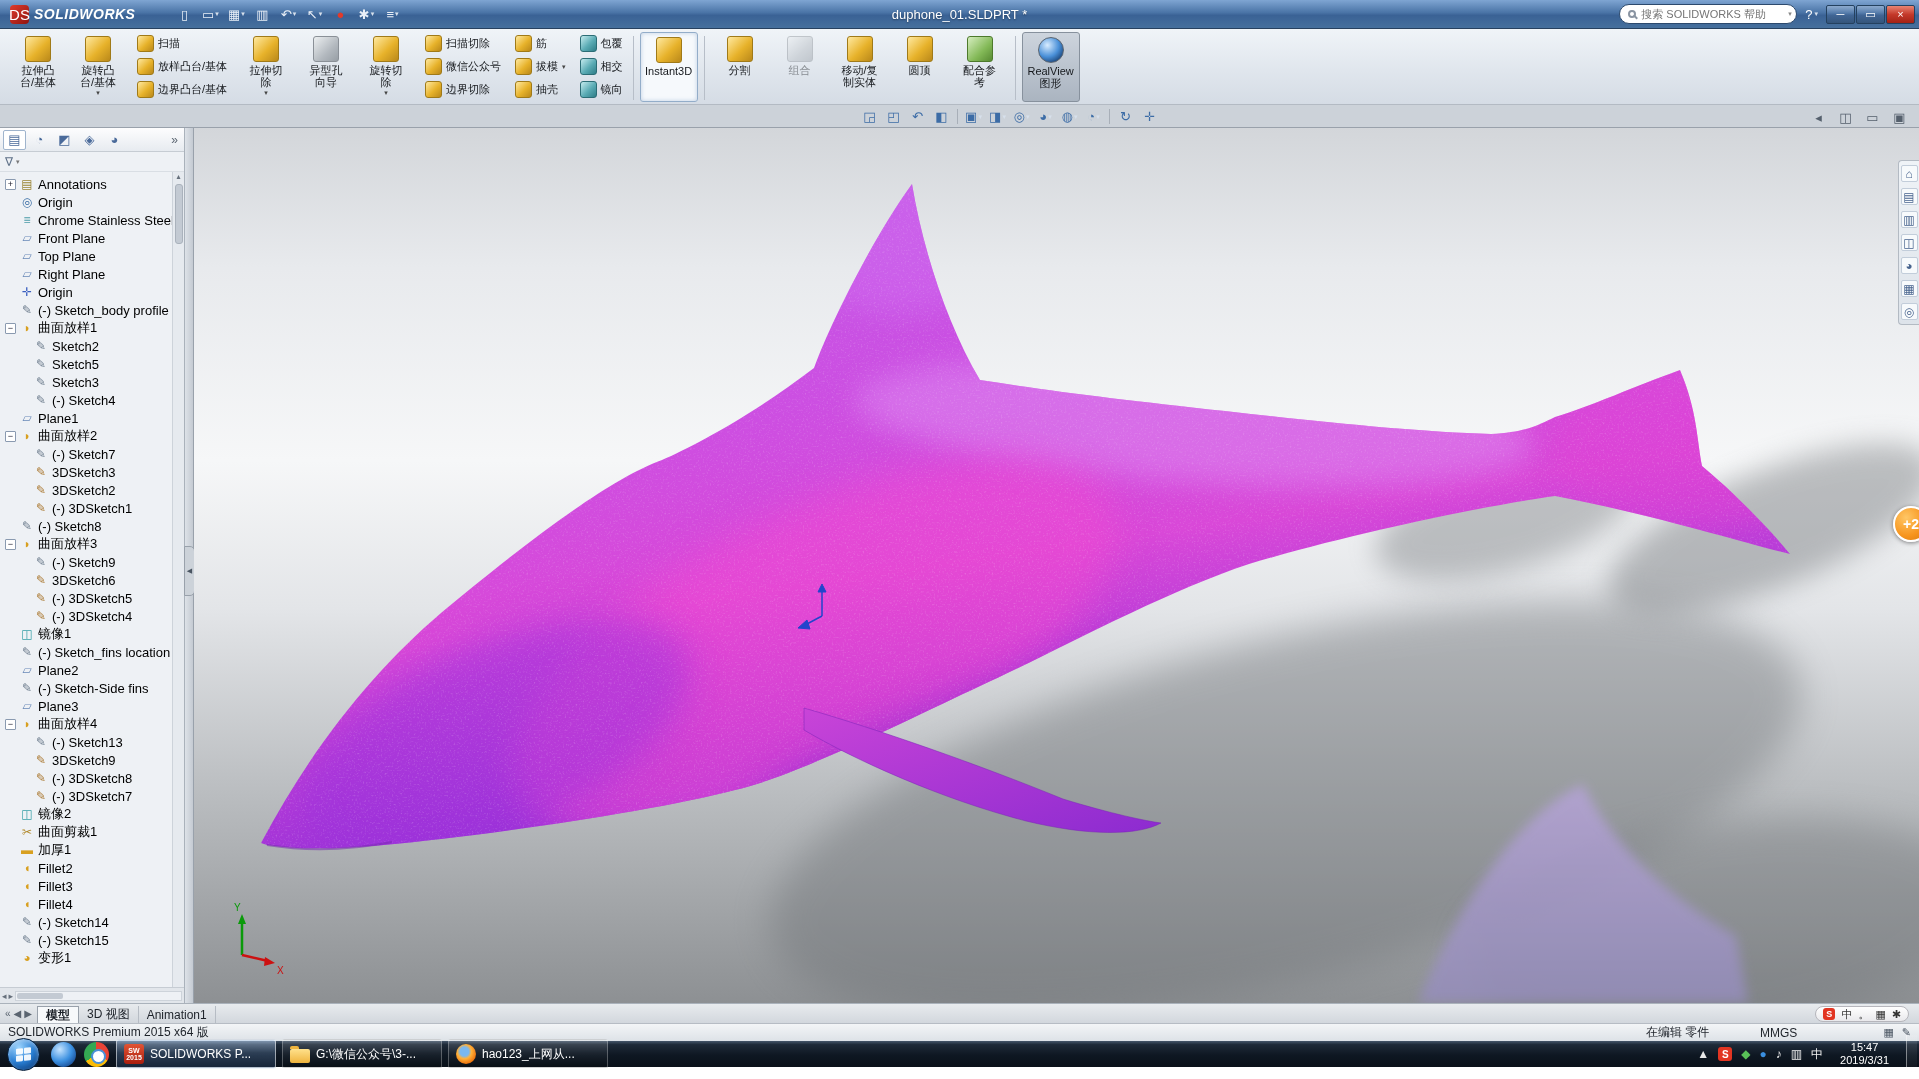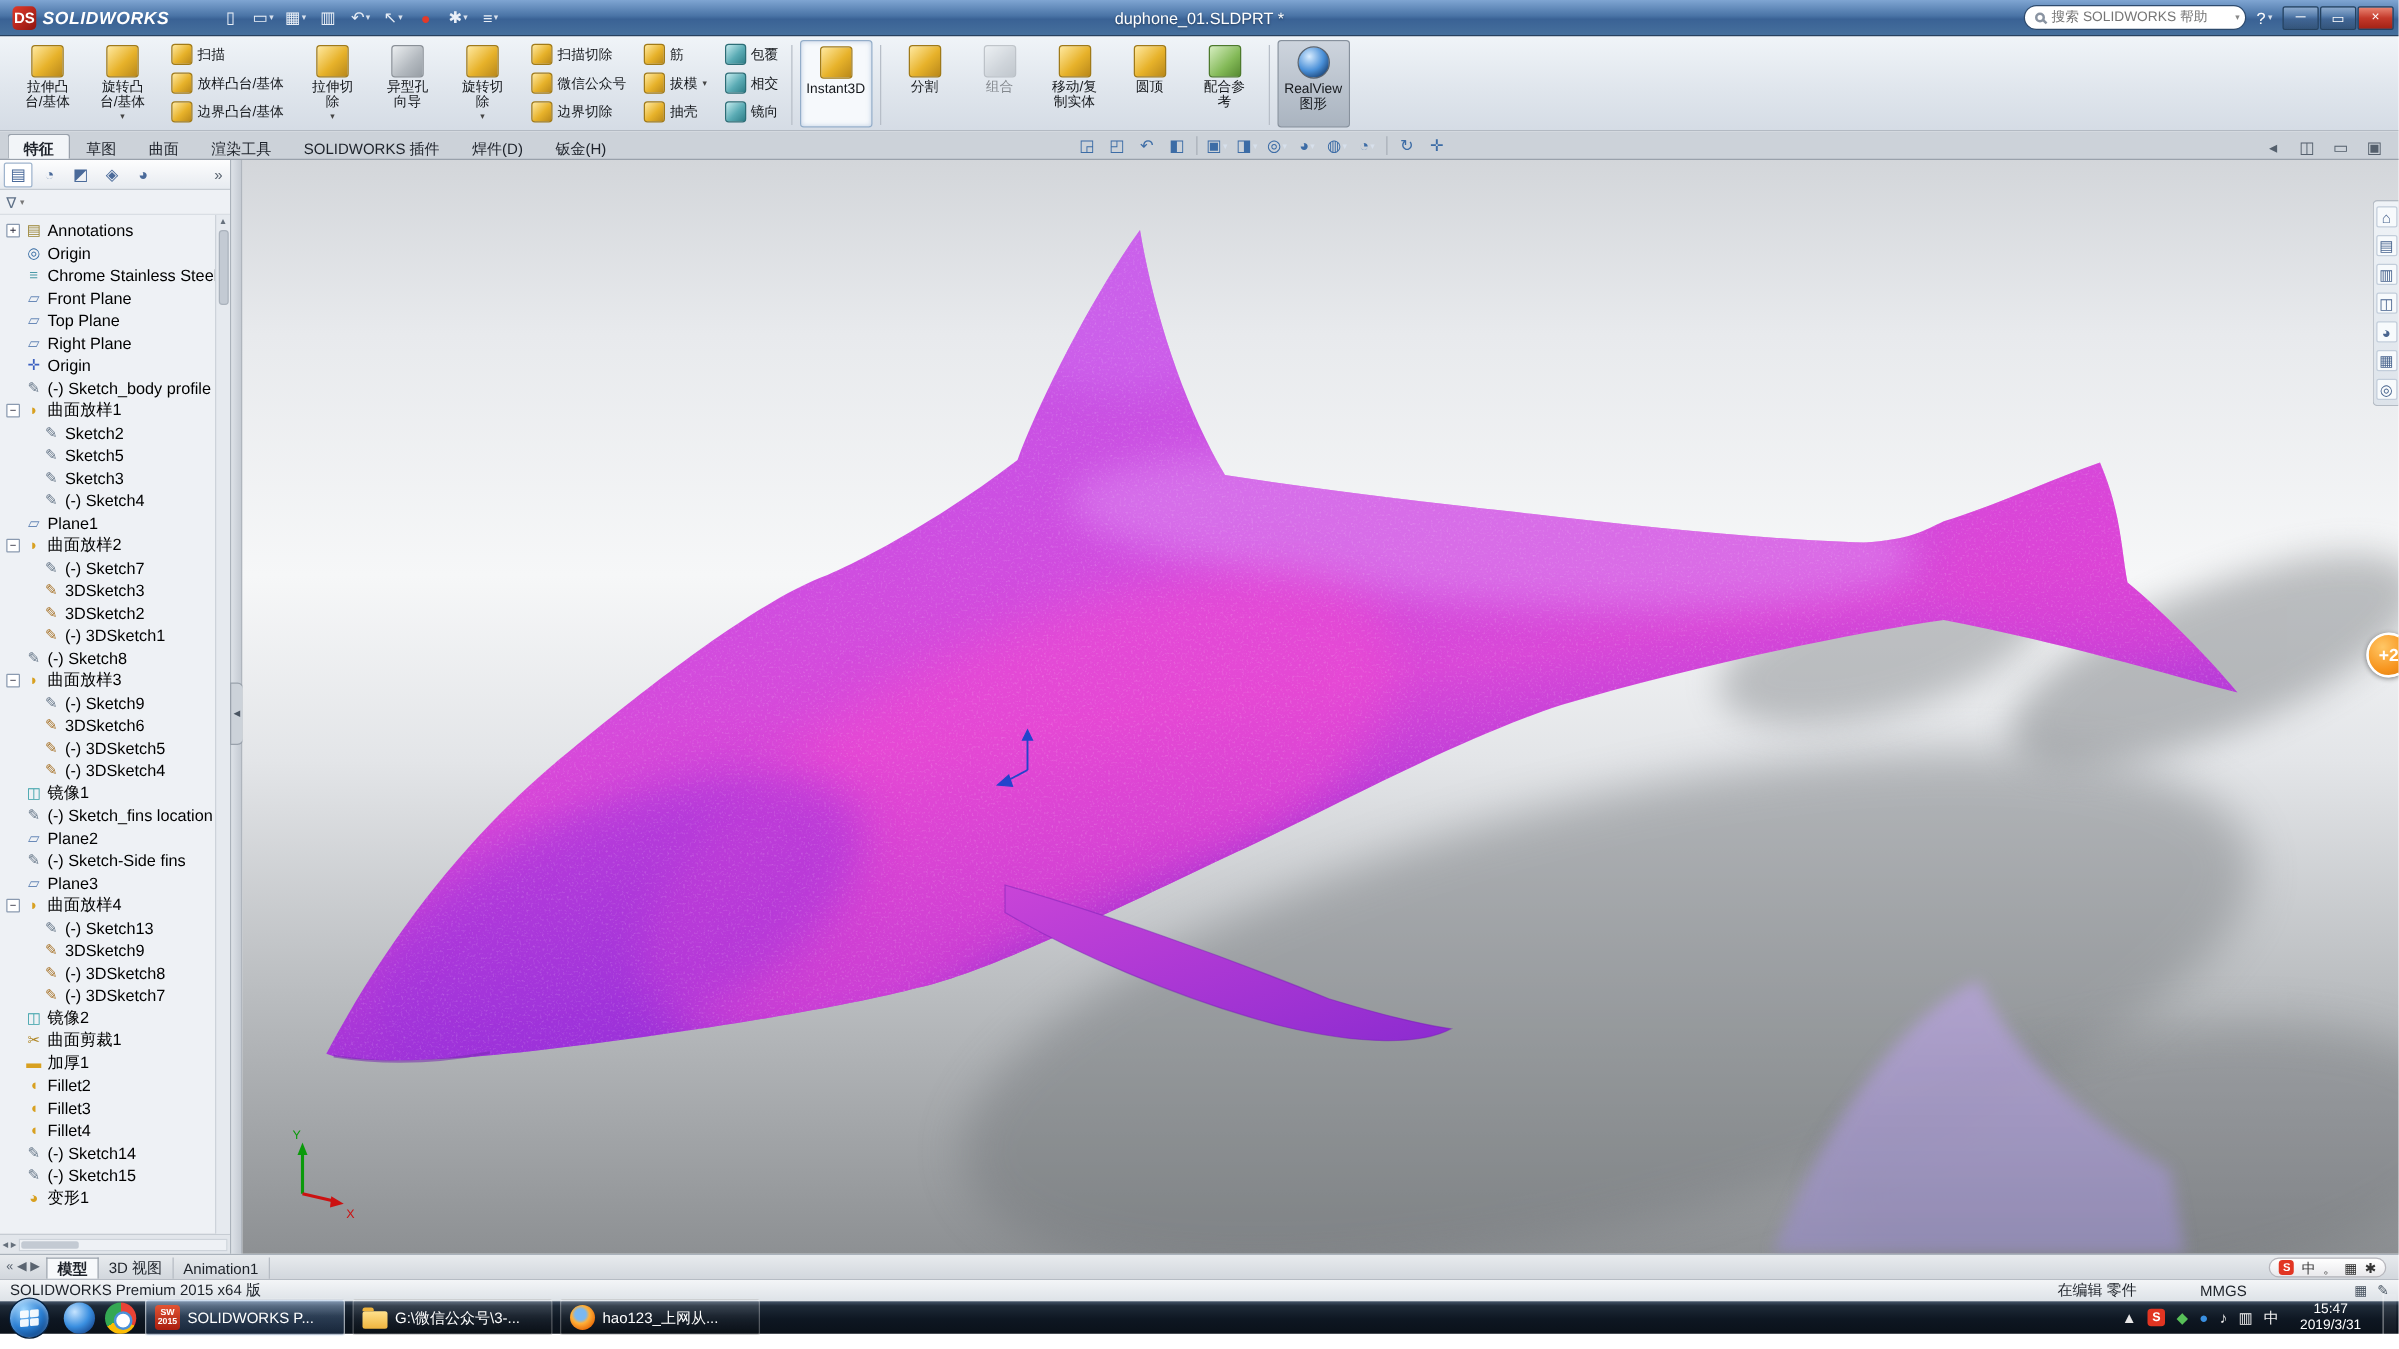--- a/index.html
+++ b/index.html
@@ -2,21 +2,21 @@
 <html><head>
 <meta charset="utf-8">
 <style>
 *{margin:0;padding:0;box-sizing:border-box}
 html,body{width:1919px;height:1079px;overflow:hidden;font-family:"Liberation Sans","DejaVu Sans",sans-serif}
 .screen{position:relative;width:1919px;height:1079px;background:#fff;font-size:12px}
 
 
 .titlebar{height:29px;background:linear-gradient(#7fa5d2,#4a74a6 45%,#3a6295 55%,#46709d);display:flex;align-items:center;color:#fff;position:relative;border-bottom:1px solid #27415f}
 .sw-logo{display:flex;align-items:center;gap:5px;padding:0 10px}
-.sw-mark{width:19px;height:19px;border-radius:4px;background:linear-gradient(135deg,#e03a2a,#8f1410);color:#fff;font-size:12px;font-weight:bold;display:flex;align-items:center;justify-content:center}
+.sw-mark{width:19px;height:19px;border-radius:4px;background:linear-gradient(135deg,#e03a2a,#8f1410);color:#fff;font-size:15px;font-weight:normal;display:flex;align-items:center;justify-content:center}
 .sw-brand{font-weight:bold;font-size:14px;letter-spacing:.5px;font-style:italic}
 .qa-icons{display:flex;gap:4px;margin-left:28px}
 .qa-btn{min-width:22px;height:20px;display:flex;align-items:center;justify-content:center;color:#e9eff7;font-size:13px;border-radius:2px;gap:1px}
 .qa-btn.rec span:first-child{color:#e23a2a}
 .dd-mini{font-size:7px;color:#d7e0ec}
 .tb-title{position:absolute;left:50%;top:0;height:100%;transform:translateX(-50%);display:flex;align-items:center;font-size:13px;text-shadow:0 1px 2px rgba(0,0,0,.4)}
 .tb-right{margin-left:auto;display:flex;align-items:center;gap:8px;padding-right:4px}
 .search-box{width:178px;height:20px;background:#fff;border-radius:10px;display:flex;align-items:center;gap:5px;padding:0 8px;border:1px solid #2d4a6d}
 .search-box input{border:none;outline:none;flex:1;font-size:11px;color:#555;background:transparent;font-family:inherit}
 .mag{width:8px;height:8px;border:2px solid #8a94a2;border-radius:50%;position:relative;flex:none}
@@ -313,29 +313,20 @@
       <div class="rgroup">
         <div class="rbtn-large active-dark">
           <div class="ric t-ball"></div>
           <div class="rlabel">RealView
 图形</div>
         </div>
       </div>
     </div>
 
   <div class="tabstrip">
-    <div style="display:flex">
-        <div class="ftab active">特征</div>
-        <div class="ftab">草图</div>
-        <div class="ftab">曲面</div>
-        <div class="ftab">渲染工具</div>
-        <div class="ftab">SOLIDWORKS 插件</div>
-        <div class="ftab">焊件(D)</div>
-        <div class="ftab">钣金(H)</div>
-      </div>
     <div class="view-toolbar">
         <div class="vt-icon">
           <span>◲</span>
         </div>
         <div class="vt-icon">
           <span>◰</span>
         </div>
         <div class="vt-icon">
           <span>↶</span>
         </div>

